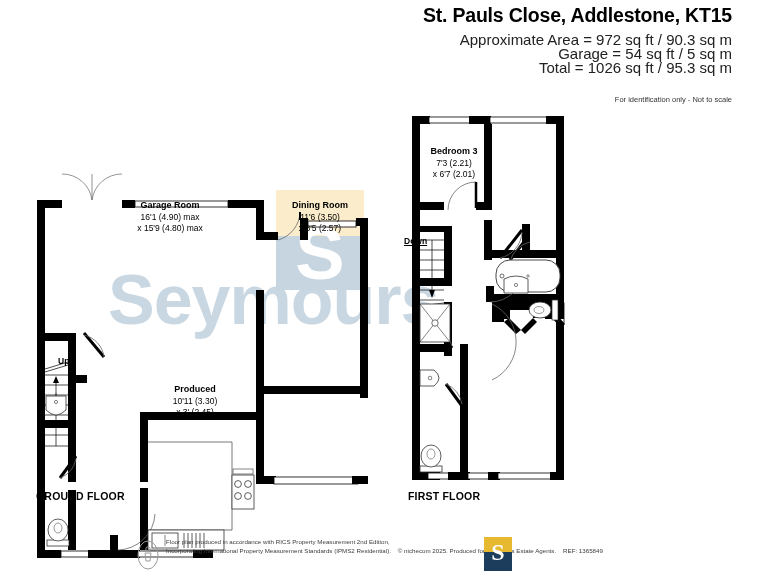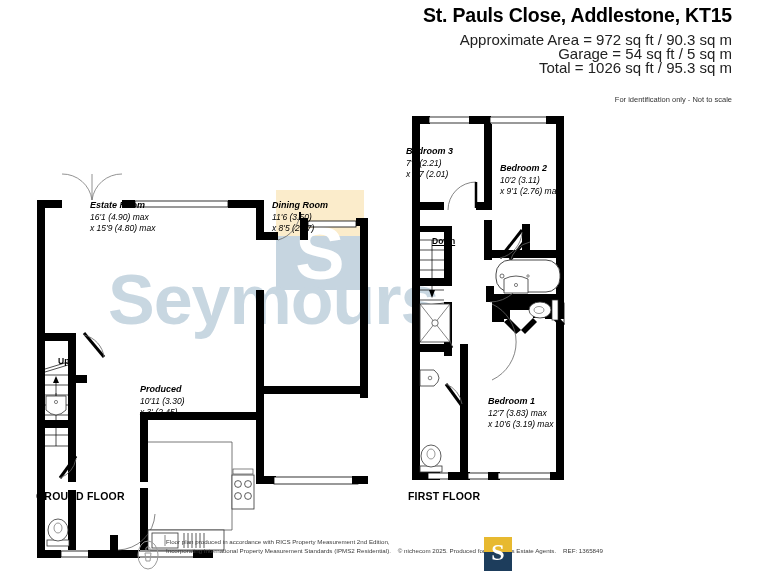--- a/index.html
+++ b/index.html
@@ -77,25 +77,25 @@
     font-size: 74px;
     font-weight: bold;
     line-height: 72px;
     text-align: center;
     user-select: none;
   }
 
   
   .room-label {
     position: absolute;
+    text-align: center;
     line-height: 11.5px;
     z-index: 5;
     white-space: nowrap;
     pointer-events: none;
-    font-style: italic;
   }
   .room-label .rname {
     font-size: 9px; font-weight: bold; color: #000;
     display: block;
   }
   .room-label .rdim {
     font-size: 8.5px; color: #000; display: block;
   }
   .stair-label {
     position: absolute;
@@ -289,21 +289,21 @@
         <circle cx="56" cy="312" r="1.6" fill="none" stroke="#333" stroke-width="0.6"></circle>
         <line x1="56" y1="303" x2="56" y2="306" stroke="#333" stroke-width="0.8"></line>
 
         <rect x="47" y="450" width="22" height="6" fill="#fff" stroke="#333" stroke-width="0.8"></rect>
         <ellipse cx="58" cy="440" rx="10" ry="11" fill="#fff" stroke="#333" stroke-width="0.8"></ellipse>
         <ellipse cx="58" cy="438" rx="4" ry="5" fill="none" stroke="#333" stroke-width="0.5"></ellipse>
       </g>
     </svg>
 
     <div class="room-label" style="left:90px; top:200px; width:160px;">
-      <span class="rname">Estate Room</span>
+      <span class="rname">Garage Room</span>
       <span class="rdim">16'1 (4.90) max</span>
       <span class="rdim">x 15'9 (4.80) max</span>
     </div>
 
     <div class="room-label" style="left:272px; top:200px; width:96px;">
       <span class="rname">Dining Room</span>
       <span class="rdim">11'6 (3.50)</span>
       <span class="rdim">x 8'5 (2.57)</span>
     </div>
 
@@ -437,33 +437,23 @@
         <ellipse cx="31" cy="364" rx="4" ry="5" fill="none" stroke="#333" stroke-width="0.5"></ellipse>
       </g>
     </svg>
 
     <div class="room-label" style="left:406px; top:146px; width:96px;">
       <span class="rname">Bedroom 3</span>
       <span class="rdim">7'3 (2.21)</span>
       <span class="rdim">x 6'7 (2.01)</span>
     </div>
 
-    <div class="room-label" style="left:500px; top:163px; width:128px;">
-      <span class="rname">Bedroom 2</span>
-      <span class="rdim">10'2 (3.11)</span>
-      <span class="rdim">x 9'1 (2.76) max</span>
-    </div>
-
-    <div class="room-label" style="left:488px; top:396px; width:128px;">
-      <span class="rname">Bedroom 1</span>
-      <span class="rdim">12'7 (3.83) max</span>
-      <span class="rdim">x 10'6 (3.19) max</span>
-    </div>
-
-    <div class="stair-label" style="left:432px; top:236px;text-decoration:underline;">Down</div>
+
+
+    <div class="stair-label" style="left:404px; top:236px;text-decoration:underline;">Down</div>
 
     <div class="floor-title" style="left:408px; top:490px;">FIRST FLOOR</div>
 
   </div>
 
   <div id="footer">
 
     <svg id="footer-icon" viewBox="0 0 24 30">
       <ellipse cx="12" cy="15" rx="10" ry="14" fill="none" stroke="#9a9a9a" stroke-width="1"></ellipse>
       <circle cx="12" cy="9" r="2.2" fill="none" stroke="#9a9a9a" stroke-width="1"></circle>

